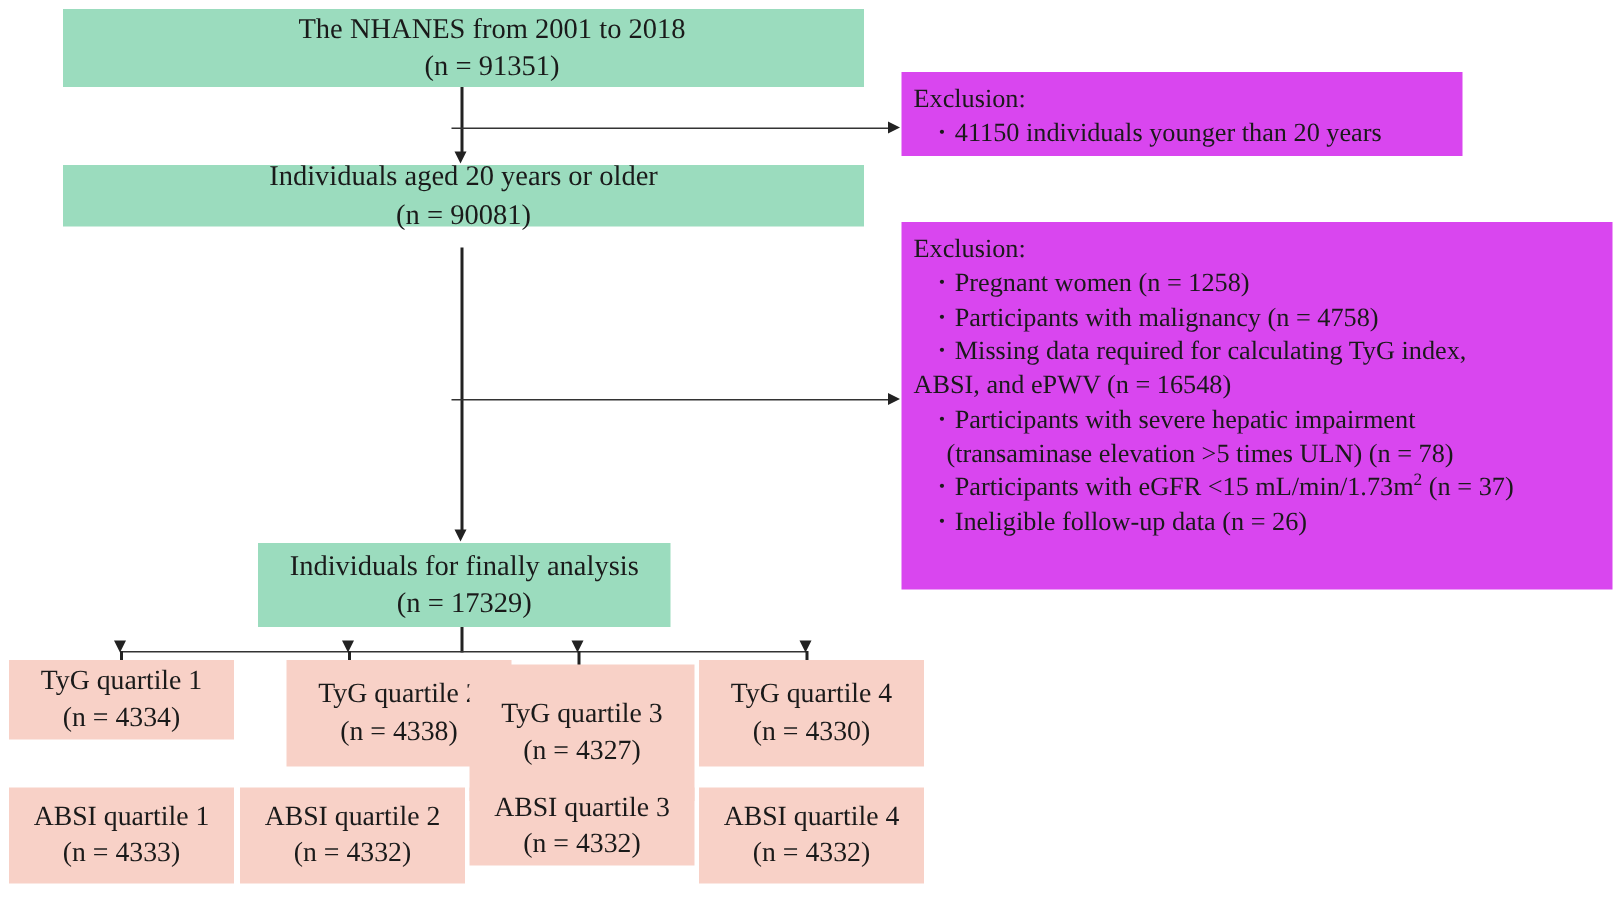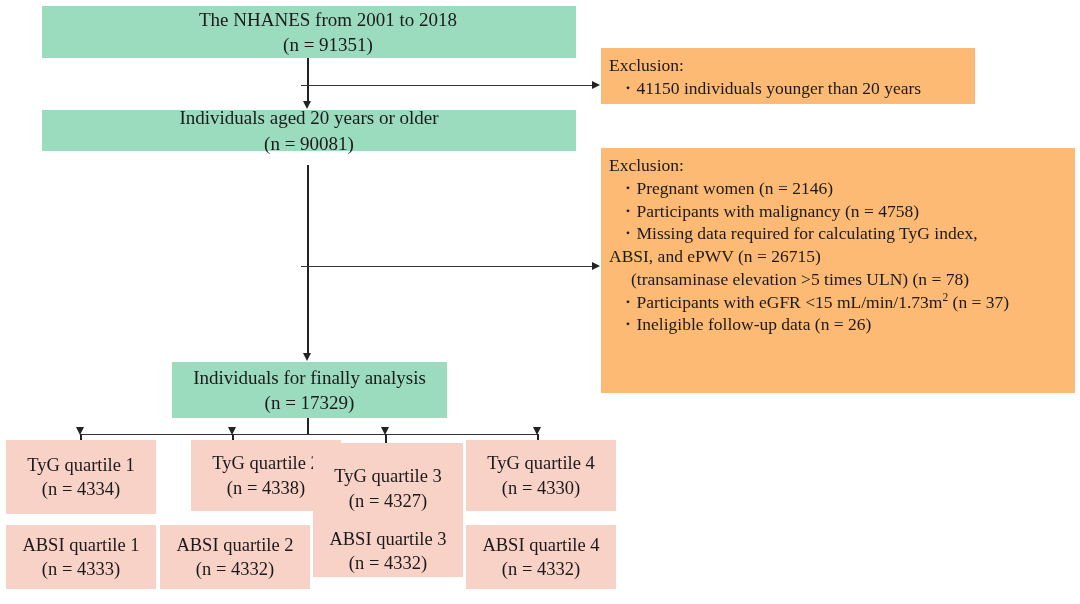--- a/index.html
+++ b/index.html
@@ -21,21 +21,21 @@
     box-sizing: border-box;
     display: flex;
     flex-direction: column;
     align-items: center;
     justify-content: center;
     text-align: center;
     line-height: 1.32;
   }
   .green { background: #9bdcbe; }
   .pink  { background: #f8d1c7; }
-  .lightgreen { background: #fdba74; }
+  .lightgreen { background: #d946ef; }
 
   .box .line { display: block; white-space: nowrap; }
 
   .excl {
     position: absolute;
     box-sizing: border-box;
     display: block;
     text-align: left;
     line-height: 1.30;
     padding: 6px 0 6px 8px;
@@ -99,24 +99,25 @@
   </div>
 
   <div class="vline" style="left:307px; top:165px; height:189px;"></div>
   <div class="arrow-down" style="left:303.3px; top:353px;"></div>
 
   <div class="hline" style="left:301px; top:266px; width:292px;"></div>
   <div class="arrow-right" style="left:592px; top:262px;"></div>
 
   <div class="excl lightgreen" style="left:601px; top:148px; width:474px; height:245px; font-size:17.5px;">
     <span class="hdr">Exclusion:</span>
-    <span class="bullet">・Pregnant women (n = 2146)</span>
+    <span class="bullet">・Pregnant women (n = 1258)</span>
     <span class="bullet">・Participants with malignancy (n = 4758)</span>
     <span class="bullet">・Missing data required for calculating TyG index,</span>
-    <span class="cont">ABSI, and ePWV (n = 26715)</span>
+    <span class="cont">ABSI, and ePWV (n = 16548)</span>
+    <span class="bullet">・Participants with severe hepatic impairment</span>
     <span class="cont2">(transaminase elevation &gt;5 times ULN) (n = 78)</span>
     <span class="bullet"><span>・Participants with eGFR &lt;15 mL/min/1.73m</span><sup>2</sup><span> (n = 37)</span></span>
     <span class="bullet">・Ineligible follow-up data (n = 26)</span>
   </div>
 
   <div class="box green" style="left:172px; top:362px; width:275px; height:56px; font-size:19px;">
     <span class="line">Individuals for finally analysis</span>
     <span class="line">(n = 17329)</span>
   </div>
 
@@ -129,21 +130,21 @@
 
   <div class="vline" style="left:232px; top:434px; height:14px;"></div>
   <div class="arrow-down" style="left:228.3px; top:427px;"></div>
 
   <div class="vline" style="left:385px; top:434px; height:14px;"></div>
   <div class="arrow-down" style="left:381.3px; top:427px;"></div>
 
   <div class="vline" style="left:537px; top:434px; height:14px;"></div>
   <div class="arrow-down" style="left:533.3px; top:427px;"></div>
 
-  <div class="box pink" style="left:6px; top:440px; width:150px; height:74px; font-size:18.5px;">
+  <div class="box pink" style="left:6px; top:440px; width:150px; height:53px; font-size:18.5px;">
     <span class="line">TyG quartile 1</span>
     <span class="line">(n = 4334)</span>
   </div>
   <div class="box pink" style="left:160px; top:440px; width:150px; height:71px; font-size:18.5px;margin-left:31px;">
     <span class="line">TyG quartile 2</span>
     <span class="line">(n = 4338)</span>
   </div>
   <div class="box pink" style="left:313px; top:443px; width:150px; height:91px; font-size:18.5px;">
     <span class="line">TyG quartile 3</span>
     <span class="line">(n = 4327)</span>

